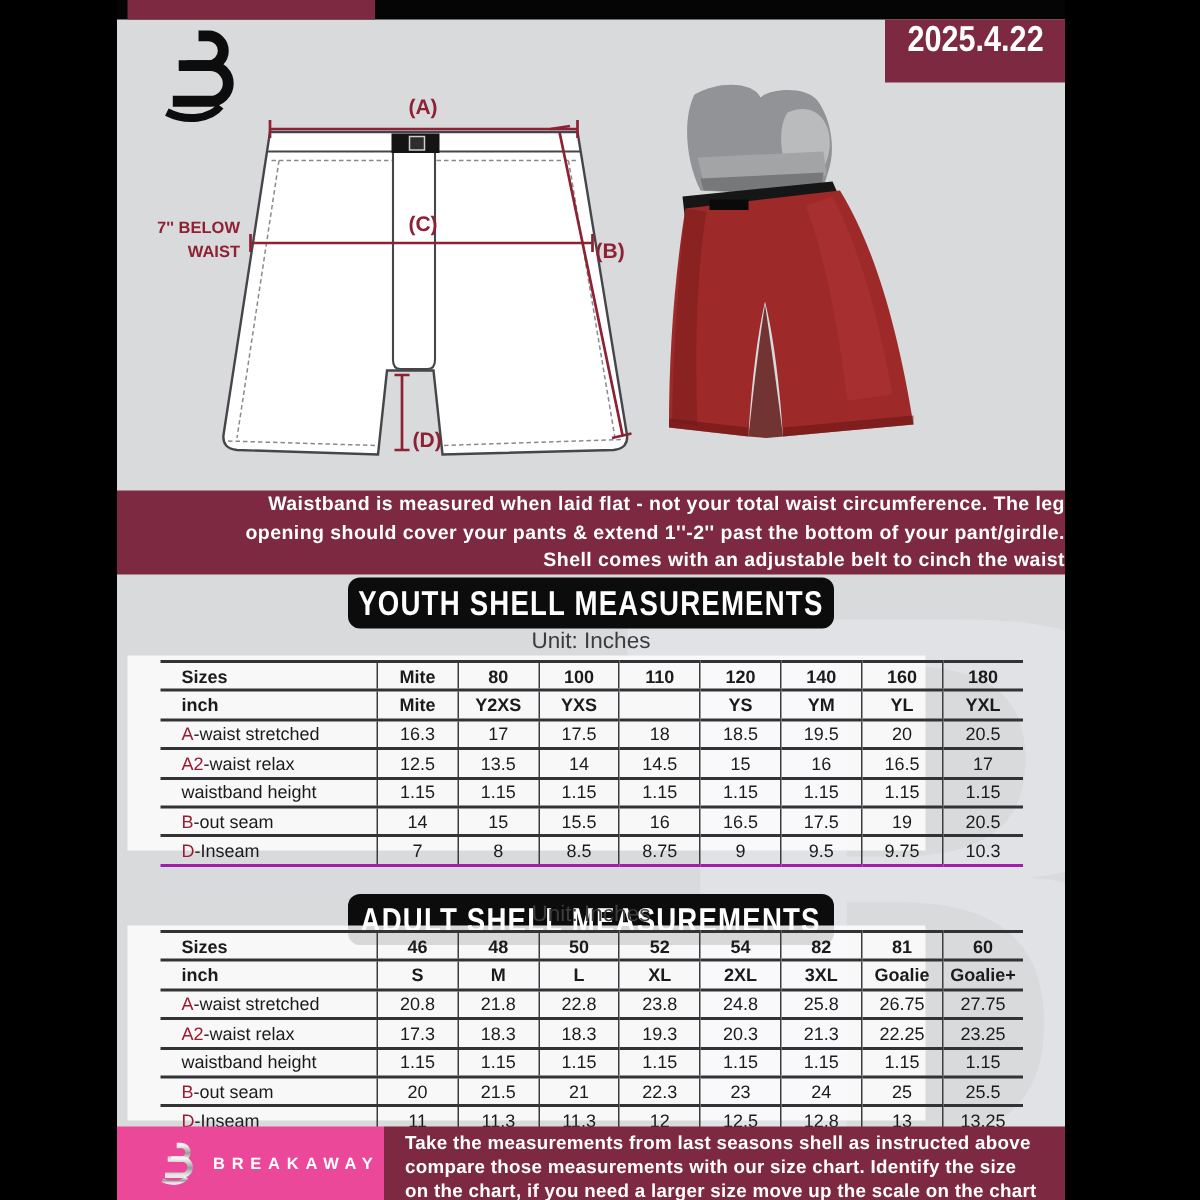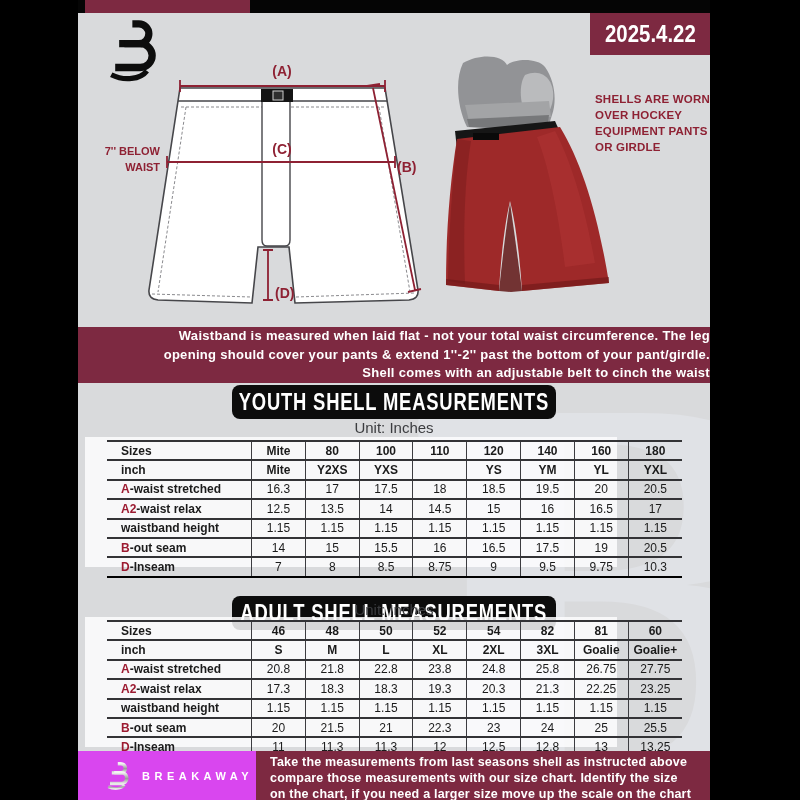--- a/index.html
+++ b/index.html
@@ -11,21 +11,21 @@
   
   .topstrip{left:0;top:0;width:632px;height:13px;background:#050505;z-index:2;}
   .topaccent{left:7px;top:0;width:165px;height:13px;background:#7d2941;z-index:3;}
   
   .titlebar{left:107px;top:13px;width:405px;height:42px;background:#fefefe;
             border:1px solid #b2b2b6;box-sizing:border-box;z-index:3;
             box-shadow:0 3px 3px rgba(0,0,0,.35);display:flex;align-items:center;}
   .title{margin-left:26px;font-size:25px;font-weight:bold;color:#191919;
          display:inline-block;transform:scaleX(.78);transform-origin:left center;white-space:nowrap;}
   .datebox{left:512px;top:13px;width:120px;height:42px;background:#7d2941;z-index:3;
-           display:flex;align-items:center;justify-content:center;}
+           display:flex;align-items:flex-start;justify-content:center;}
   .date{font-size:24px;font-weight:bold;color:#fff;display:inline-block;
         transform:scaleX(.85);white-space:nowrap;}
   .logo{left:24px;top:16px;z-index:3;}
   
   .diagram{left:27px;top:60px;z-index:2;}
   .pants{left:367px;top:56px;z-index:2;}
   .photonote{left:517px;top:91px;width:130px;z-index:2;font-size:11.5px;font-weight:bold;
              color:#8e2133;line-height:16px;letter-spacing:.2px;}
   
   .notice{left:0;top:327px;width:632px;height:56px;background:#7d2941;z-index:2;
@@ -35,27 +35,27 @@
   .secbanner{left:154px;width:324px;height:34px;background:#0c0c0c;border-radius:8px;z-index:2;
              display:flex;align-items:center;justify-content:center;}
   .secbanner span{color:#fff;font-size:23px;font-weight:bold;letter-spacing:1px;
                   display:inline-block;transform:scaleX(.8);white-space:nowrap;}
   .unit{left:0;width:632px;text-align:center;z-index:2;font-size:15px;color:#3b3c3f;}
   
   .panel{left:7px;width:532px;background:rgba(253,253,254,.85);z-index:2;}
   table.mtable{border-collapse:collapse;table-layout:fixed;width:575px;margin:3px 0 0 22px;}
   table.mtable td{height:17.4px;padding:0;font-size:12px;color:#1b1b1b;text-align:center;
                   border-top:2px solid #333336;white-space:nowrap;overflow:hidden;}
-  table.mtable tr:last-child td{border-bottom:2px solid #000000;}
+  table.mtable tr:last-child td{border-bottom:2px solid #a21caf;}
   table.mtable td + td{border-left:1px solid #3c3c40;}
-  table.mtable td.lbl{width:130px;text-align:left;padding-left:14px;font-weight:bold;}
+  table.mtable td.lbl{width:130px;text-align:left;padding-left:14px;font-weight:normal;}
   table.mtable tr.hdr td{font-weight:bold;}
   .pre{color:#9c1b31;}
   
-  .footerblack{left:0;top:751px;width:178px;height:49px;background:#d946ef;z-index:2;
+  .footerblack{left:0;top:751px;width:178px;height:49px;background:#ec4899;z-index:2;
                display:flex;align-items:center;}
   .brand{color:#fff;font-size:11px;font-weight:bold;letter-spacing:4.5px;margin-left:8px;}
   .footermaroon{left:178px;top:751px;width:454px;height:49px;background:#7d2941;z-index:2;
                 box-sizing:border-box;padding:4px 0 0 14px;}
   .footermaroon div{color:#fff;font-size:12.5px;font-weight:bold;line-height:15.8px;letter-spacing:.2px;white-space:nowrap;}
   
   .watermark{left:316px;top:350px;z-index:1;font-family:"DejaVu Serif",serif;font-weight:bold;
              font-size:520px;line-height:1;color:#e0e2e6;pointer-events:none;user-select:none;}
 </style>
 </head>
@@ -118,26 +118,20 @@
     <path d="M10,74 L110,64 L118,82 L12,92 Z" fill="#161616"></path>
     <path d="M12,82 C5,125 1,175 1,228 L54,234 C56,198 60,166 65,144 C71,168 75,202 77,234 L164,226 C153,158 137,106 115,70 Z" fill="#9e2929"></path>
     <path d="M54,234 C58,196 62,164 65,146 C68,166 73,202 77,234 L66,235 Z" fill="#5f1515" opacity=".85"></path>
     <path d="M12,82 C8,120 4,170 3,224 L20,227 C18,170 20,120 26,84 Z" fill="#7c1d1d" opacity=".55"></path>
     <path d="M92,80 C104,110 114,160 120,210 L150,206 C140,150 126,104 110,74 Z" fill="#b43737" opacity=".45"></path>
     <path d="M1,222 L54,228 L54,234 L1,228 Z" fill="#6d1818" opacity=".6"></path>
     <path d="M77,228 L164,220 L164,226 L77,234 Z" fill="#6d1818" opacity=".6"></path>
     <rect x="28" y="76" width="26" height="7" fill="#0a0a0a"></rect>
   </svg>
 
-  <div class="layer photonote">
-    <div>SHELLS ARE WORN</div>
-    <div>OVER HOCKEY</div>
-    <div>EQUIPMENT PANTS</div>
-    <div>OR GIRDLE</div>
-  </div>
 
   <div class="layer notice">
     <div>Waistband is measured when laid flat - not your total waist circumference. The leg</div>
     <div>opening should cover your pants &amp; extend 1''-2'' past the bottom of your pant/girdle.</div>
     <div>Shell comes with an adjustable belt to cinch the waist</div>
   </div>
 
   <div class="layer secbanner" style="top:385px;">
     <span>YOUTH SHELL MEASUREMENTS</span>
   </div>

